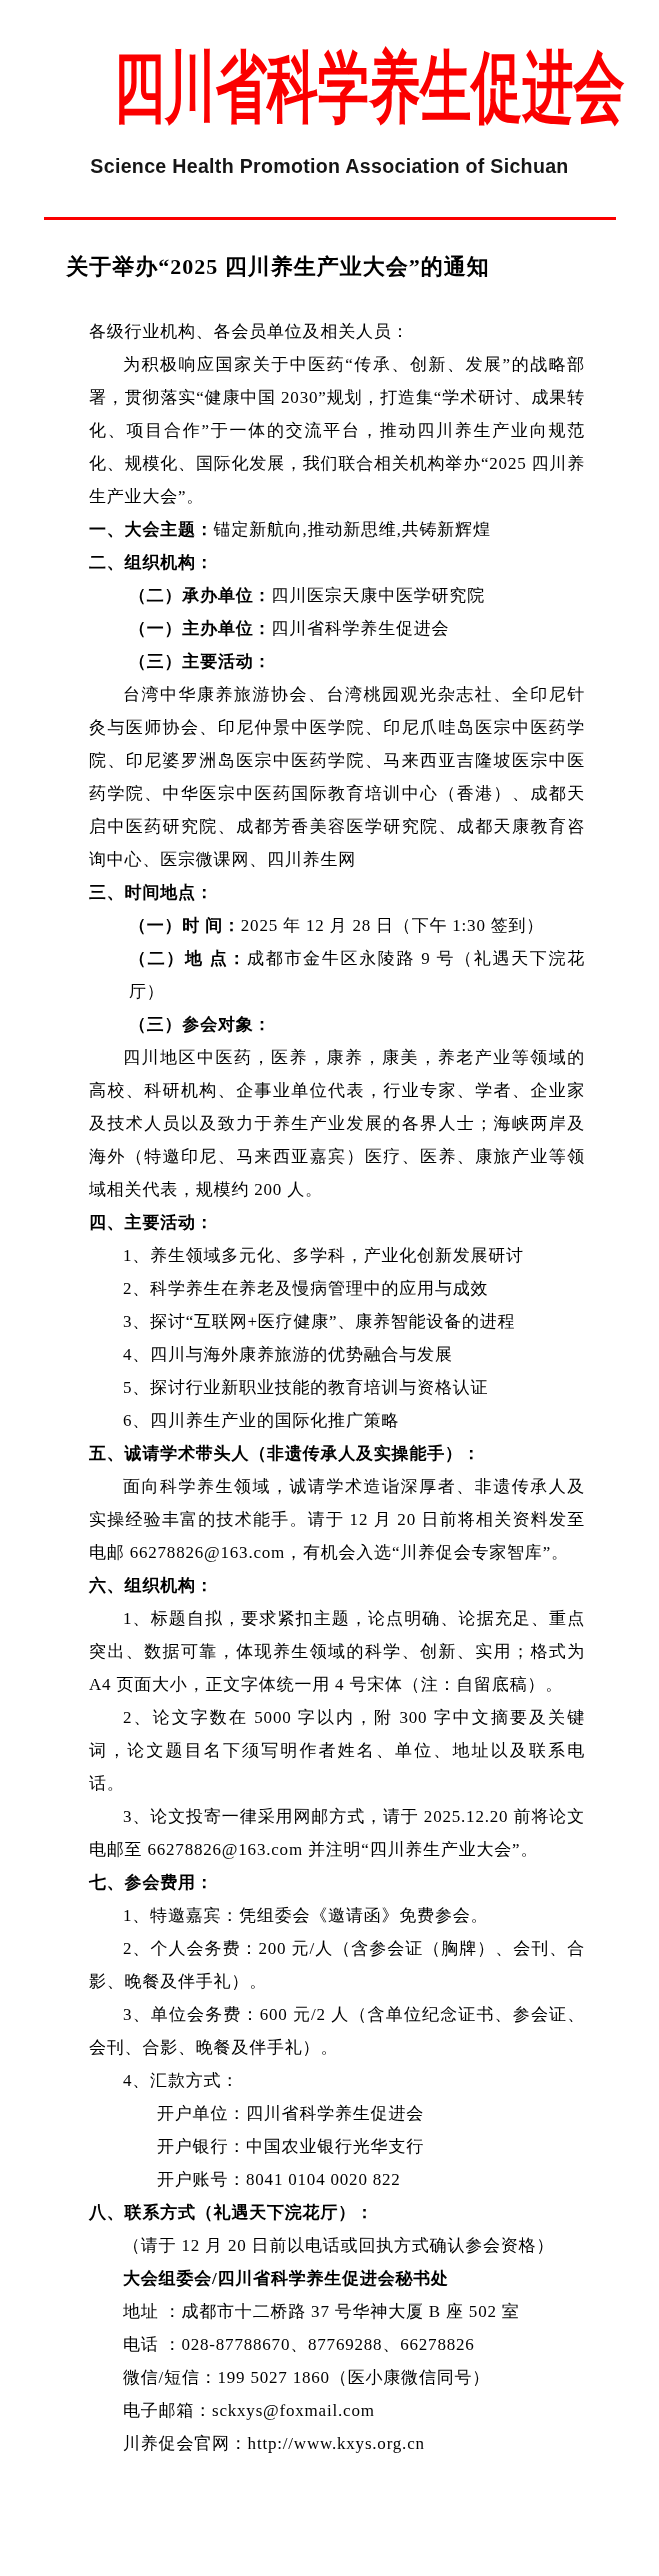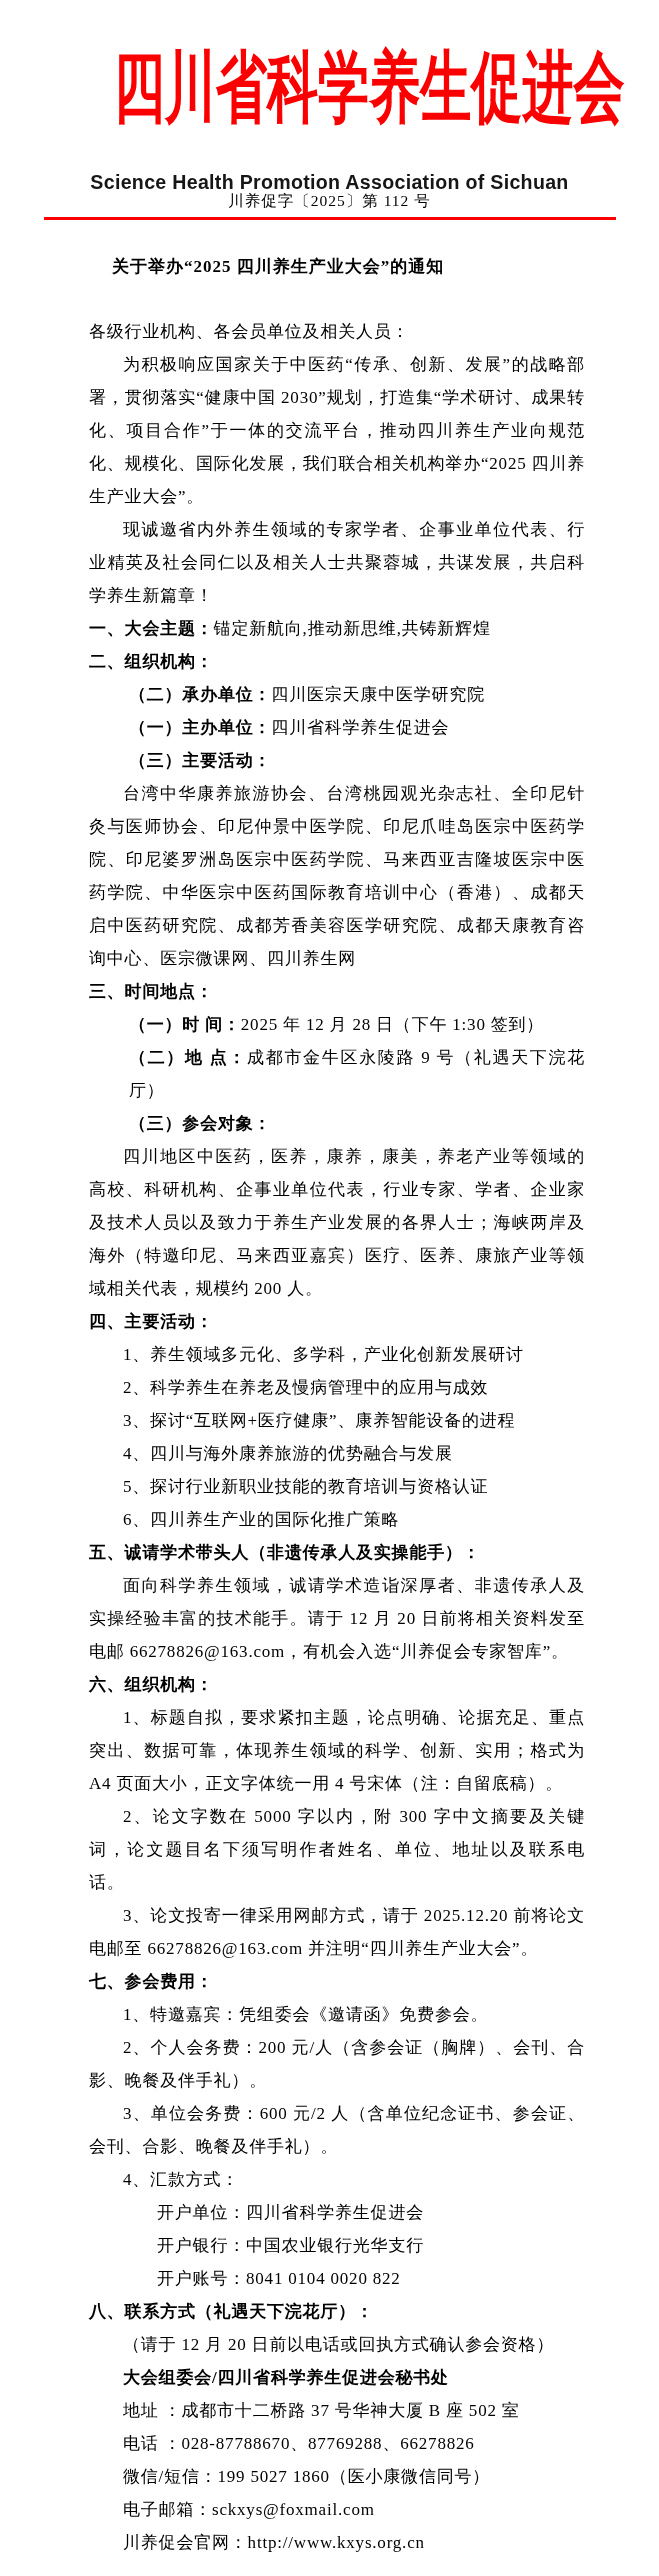--- a/index.html
+++ b/index.html
@@ -5,53 +5,51 @@
   html,body{margin:0;padding:0;background:#ffffff;}
   .page{position:relative;width:659px;height:3246px;background:#ffffff;overflow:hidden;
         font-family:"Liberation Serif","DejaVu Serif",serif;color:#000;}
 
   
   .org-title{position:absolute;top:44px;left:0;width:659px;text-align:center;
              color:#fb0000;font-size:78px;line-height:88px;font-weight:bold;
              white-space:nowrap;transform:scaleX(.655);transform-origin:50% 50%;}
   .org-en{position:absolute;top:154px;left:0;width:659px;text-align:center;
           font-family:"Liberation Sans","DejaVu Sans",sans-serif;font-weight:600;
-          font-size:19.6px;line-height:24px;color:#161616;letter-spacing:0.3px;margin-top:16px;}
+          font-size:19.6px;line-height:24px;color:#161616;letter-spacing:0.3px;}
   .doc-no{position:absolute;top:191px;left:0;width:659px;text-align:center;
           font-size:15.5px;line-height:19.6px;letter-spacing:1px;}
   .red-rule{position:absolute;top:217px;left:44px;width:572px;height:2.6px;background:#fb0000;}
   .doc-title{position:absolute;top:252px;left:0;width:556px;text-align:center;
-             font-size:17px;line-height:29px;font-weight:bold;letter-spacing:1px;}
+             font-size:22px;line-height:29px;font-weight:bold;letter-spacing:1px;}
 
   
   .body-flow{position:absolute;top:315px;left:89px;width:496px;
              font-size:17px;line-height:33px;letter-spacing:0.8px;
              text-align:justify;text-justify:inter-character;}
   .body-flow p{margin:0;}
   .body-flow p.indent{text-indent:2em;}
   .body-flow p.sub{padding-left:2em;}
   .body-flow p.subp{padding-left:2.35em;}
   .body-flow p.deep{padding-left:4em;}
   .body-flow b{font-weight:bold;}
 </style>
 </head>
 <body>
 
 <div class="page">
 
   <div class="org-title">四川省科学养生促进会</div>
   <div class="org-en">Science Health Promotion Association of Sichuan</div>
-  <div class="doc-no">川养促字〔2025〕第 112 号</div>
   <div class="red-rule"></div>
   <div class="doc-title">关于举办“2025 四川养生产业大会”的通知</div>
 
   <div class="body-flow" id="body-flow">
       <p class="plain"><span>各级行业机构、各会员单位及相关人员：</span></p>
       <p class="indent"><span>为积极响应国家关于中医药“传承、创新、发展”的战略部署，贯彻落实“健康中国 2030”规划，打造集“学术研讨、成果转化、项目合作”于一体的交流平台，推动四川养生产业向规范化、规模化、国际化发展，我们联合相关机构举办“2025 四川养生产业大会”。</span></p>
-      <p class="indent"><span>现诚邀省内外养生领域的专家学者、企事业单位代表、行业精英及社会同仁以及相关人士共聚蓉城，共谋发展，共启科学养生新篇章！</span></p>
       <p class="plain"><b>一、大会主题：</b><span>锚定新航向,推动新思维,共铸新辉煌</span></p>
       <p class="plain"><b>二、组织机构：</b></p>
       <p class="subp"><b>（二）承办单位：</b><span>四川医宗天康中医学研究院</span></p>
       <p class="subp"><b>（一）主办单位：</b><span>四川省科学养生促进会</span></p>
       <p class="subp"><b>（三）主要活动：</b></p>
       <p class="indent"><span>台湾中华康养旅游协会、台湾桃园观光杂志社、全印尼针灸与医师协会、印尼仲景中医学院、印尼爪哇岛医宗中医药学院、印尼婆罗洲岛医宗中医药学院、马来西亚吉隆坡医宗中医药学院、中华医宗中医药国际教育培训中心（香港）、成都天启中医药研究院、成都芳香美容医学研究院、成都天康教育咨询中心、医宗微课网、四川养生网</span></p>
       <p class="plain"><b>三、时间地点：</b></p>
       <p class="subp"><b>（一）时 间：</b><span>2025 年 12 月 28 日（下午 1:30 签到）</span></p>
       <p class="subp"><b>（二）地 点：</b><span>成都市金牛区永陵路 9 号（礼遇天下浣花厅）</span></p>
       <p class="subp"><b>（三）参会对象：</b></p>

